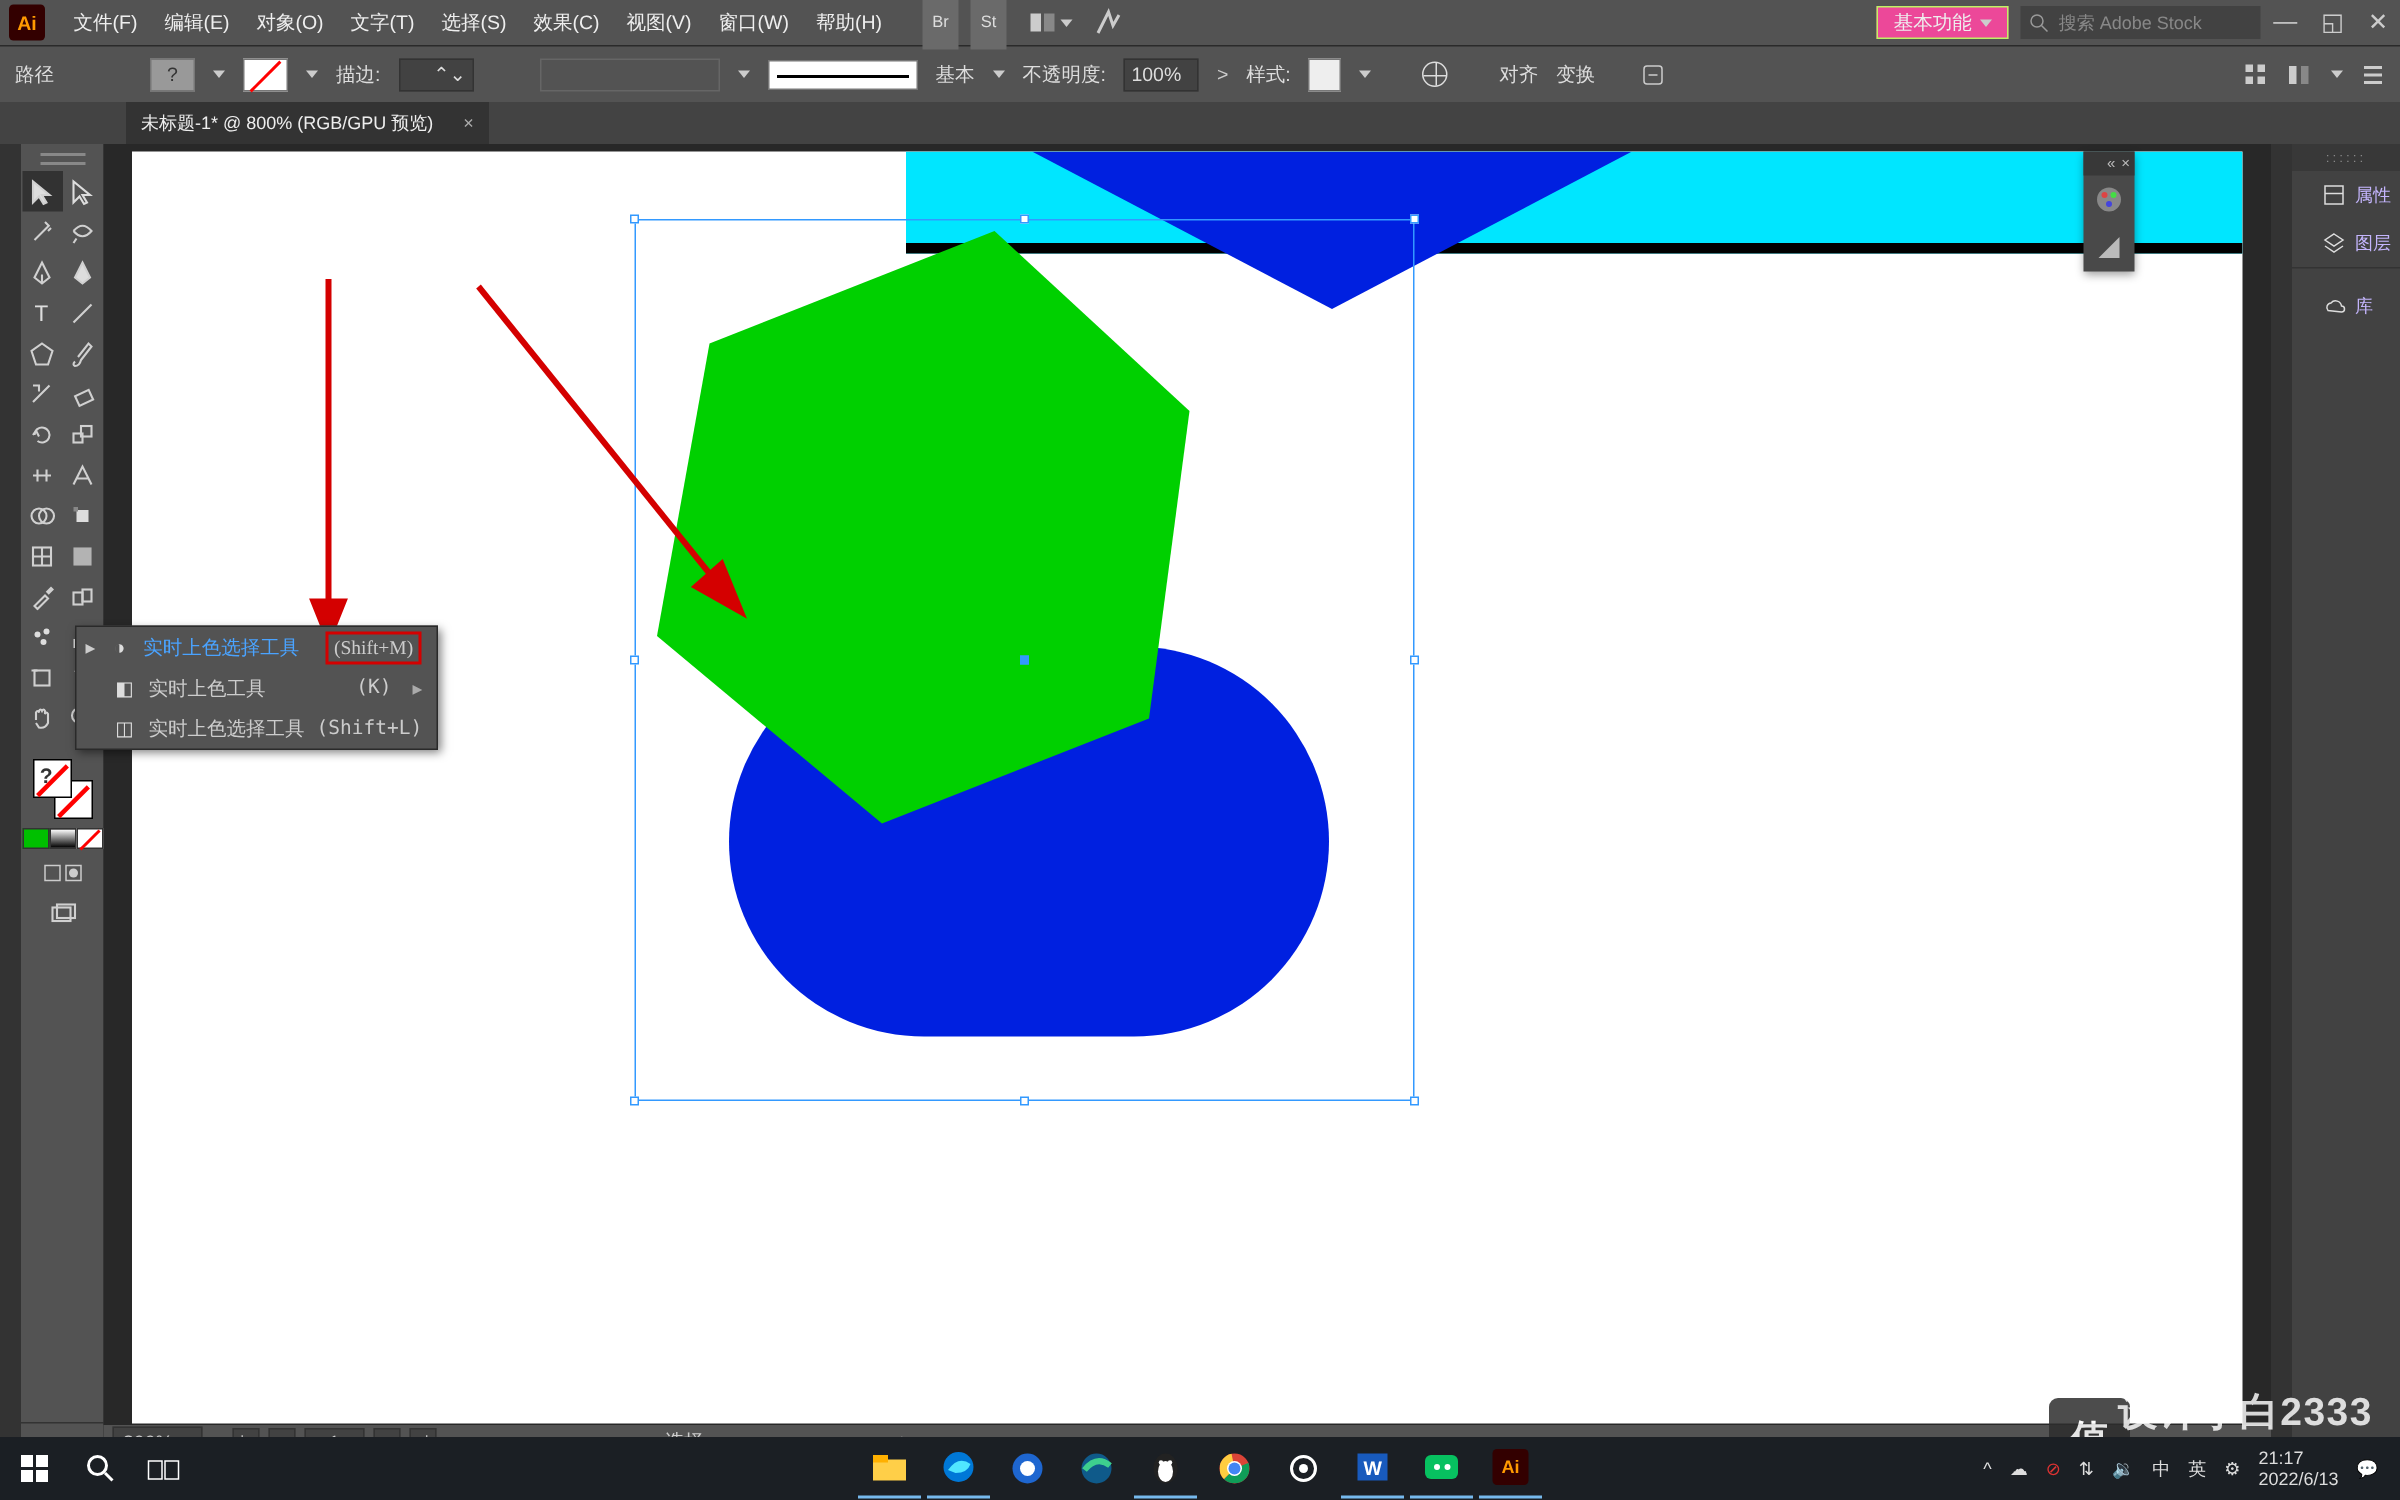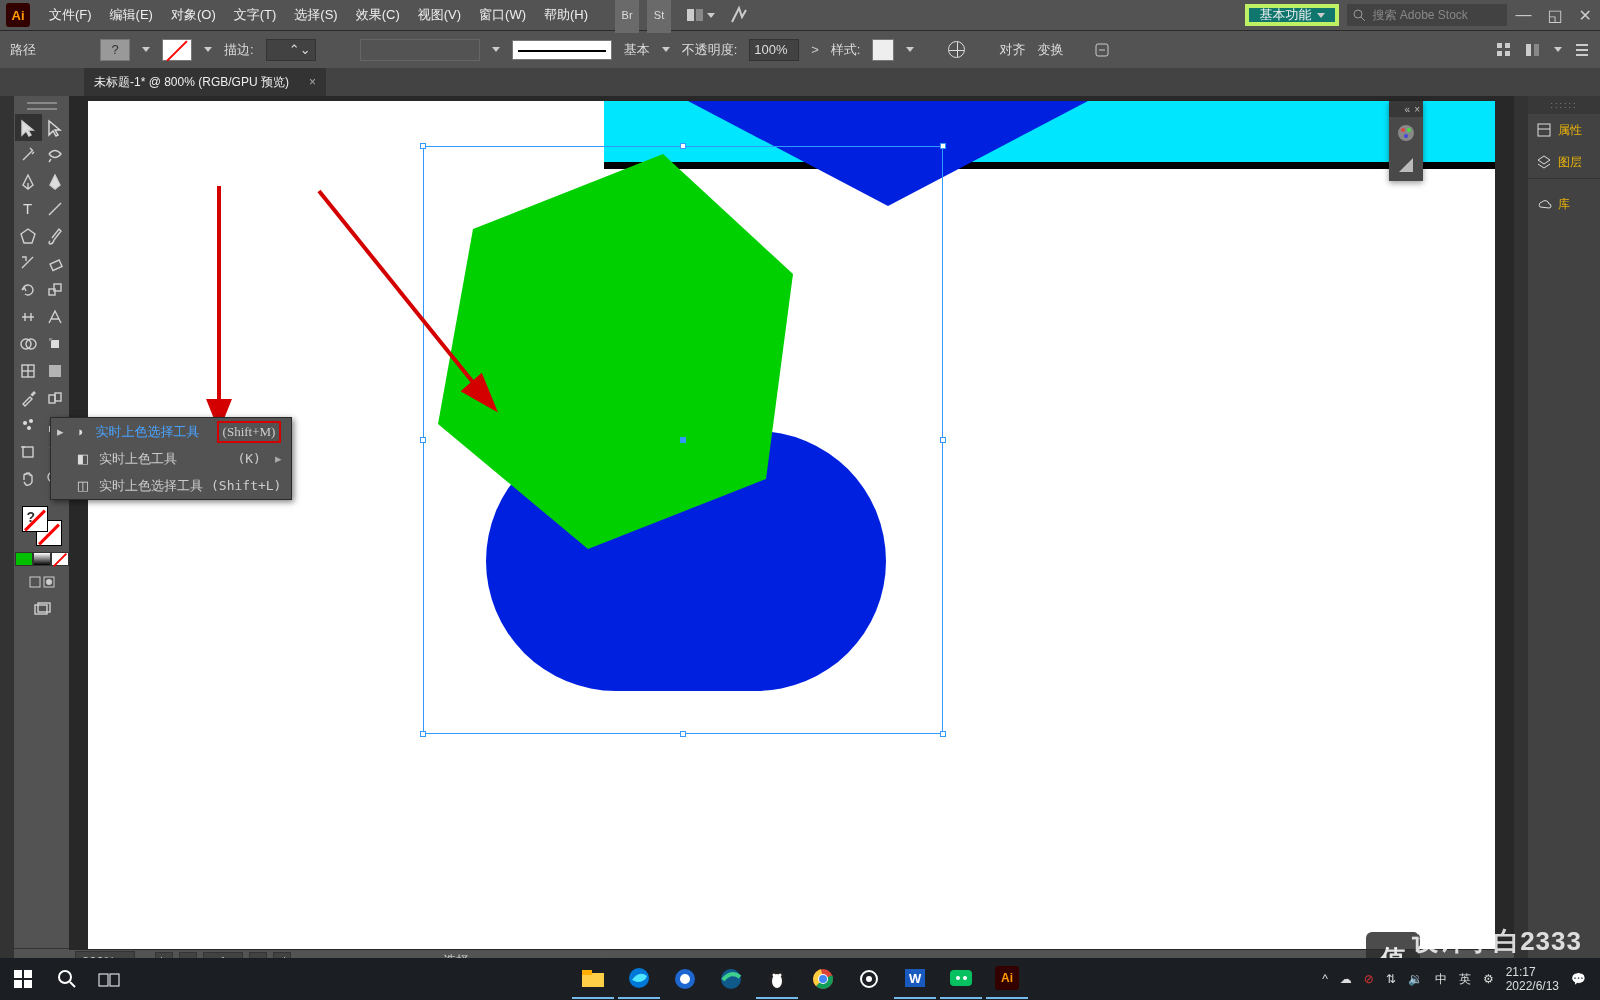--- a/index.html
+++ b/index.html
@@ -2,21 +2,21 @@
 <html><head>
 <meta charset="utf-8">
 <style>
   *{box-sizing:border-box;margin:0;padding:0;font-family:"Microsoft YaHei",Arial,sans-serif}
   body{background:#333;overflow:hidden;width:1600px;height:1000px;position:relative;color:#ccc;font-size:13px}
   .menubar{height:30px;background:#535353;display:flex;align-items:center;padding-left:6px;color:#eee}
   .ai-logo{width:24px;height:24px;background:#330000;color:#ff9a00;font-weight:bold;font-size:13px;display:flex;align-items:center;justify-content:center;margin-right:10px;border-radius:3px}
   .menubar .mi{padding:0 9px;height:30px;display:flex;align-items:center;cursor:default}
   .menubar .right{margin-left:auto;display:flex;align-items:center;gap:8px;padding-right:8px}
   .sqbtn{width:24px;height:36px;background:#6a6a6a;display:flex;align-items:center;justify-content:center;font-size:11px;color:#ddd}
-  .ws{background:#0f766e;border:4px solid #bef264;height:22px;padding:0 10px;display:flex;align-items:center;gap:6px}
+  .ws{background:#ec4899;border:1px solid #bef264;height:22px;padding:0 10px;display:flex;align-items:center;gap:6px}
   .search{background:#424242;height:22px;width:160px;display:flex;align-items:center;padding:0 6px;gap:6px;color:#888;font-size:12px}
   .winbtns{display:flex;gap:16px;align-items:center;color:#ccc}
   .winbtns span{font-size:16px}
   .optbar{height:38px;background:#535353;border-top:1px solid #2a2a2a;display:flex;align-items:center;padding:0 10px;gap:12px;color:#ddd}
   .swatch{width:30px;height:22px;border:1px solid #777;background:#999;position:relative}
   .swatch.nofill{background:#fff}
   .swatch.nofill:after{content:"";position:absolute;left:0;right:0;top:50%;border-top:2px solid red;transform:rotate(-45deg)}
   .num{background:#424242;width:50px;height:22px;display:flex;align-items:center;padding:0 4px;border:1px solid #333}
   .seg{width:100px;height:20px;border:1px solid #777;background:#fff;position:relative}
   .seg:before{content:"";position:absolute;left:5%;right:5%;top:50%;border-top:2px solid #000}
@@ -44,21 +44,21 @@
   .handle{position:absolute;width:6px;height:6px;background:#fff;border:1px solid #3399ff}
   .flyout{position:absolute;left:50px;top:321px;background:#535353;box-shadow:2px 2px 6px rgba(0,0,0,.5);border:1px solid #2a2a2a;z-index:10;font-size:13px}
   .flyout .frow{display:flex;align-items:center;height:27px;padding:0 10px 0 6px;gap:8px;white-space:nowrap}
   .flyout .frow.hl .lbl{color:#4aa3ff}
   .flyout .sc{margin-left:auto;font-family:monospace;color:#ccc}
   .redbox{border:2.5px solid #d40000;padding:1px 4px;display:inline-block;color:#ccc;font-family:Liberation Serif, serif}
   .fic{width:16px;display:flex;justify-content:center;color:#ddd}
   .rightstrip{width:14px;background:#333}
   .rpanel{width:72px;background:#424242;display:flex;flex-direction:column}
   .rhead{height:18px;background:#383838;display:flex;justify-content:center;align-items:center;color:#888;font-size:9px;letter-spacing:2px}
-  .ritm{height:32px;display:flex;align-items:center;gap:6px;padding-left:8px;color:#eab308;font-size:12px}
+  .ritm{height:32px;display:flex;align-items:center;gap:6px;padding-left:20px;color:#c4b5fd;font-size:12px}
   .ritm svg{width:16px;height:16px;stroke:#ddd;fill:none}
   .minipanel{position:absolute;right:91px;top:5px;width:34px;background:#494949;box-shadow:0 2px 6px rgba(0,0,0,.4);z-index:5}
   .minipanel .hd{height:16px;background:#383838;display:flex;justify-content:flex-end;align-items:center;padding-right:3px;gap:4px;color:#bbb;font-size:10px}
   .minipanel .ic{height:32px;display:flex;align-items:center;justify-content:center}
   .zoom{width:60px;background:#424242;height:20px;display:flex;align-items:center;padding:0 6px;border:1px solid #333}
   .navbtn{width:18px;height:18px;background:#424242;display:flex;align-items:center;justify-content:center;border:1px solid #333;font-size:10px}
   .taskbar{position:absolute;left:0;right:0;bottom:0;height:42px;background:#1b1f24;display:flex;align-items:center;z-index:30}
   .taskbar .start{width:46px;height:42px;display:flex;align-items:center;justify-content:center}
   .tcenter{position:absolute;left:50%;transform:translateX(-50%);display:flex;gap:4px}
   .tb{width:42px;height:40px;display:flex;align-items:center;justify-content:center;font-size:22px}

